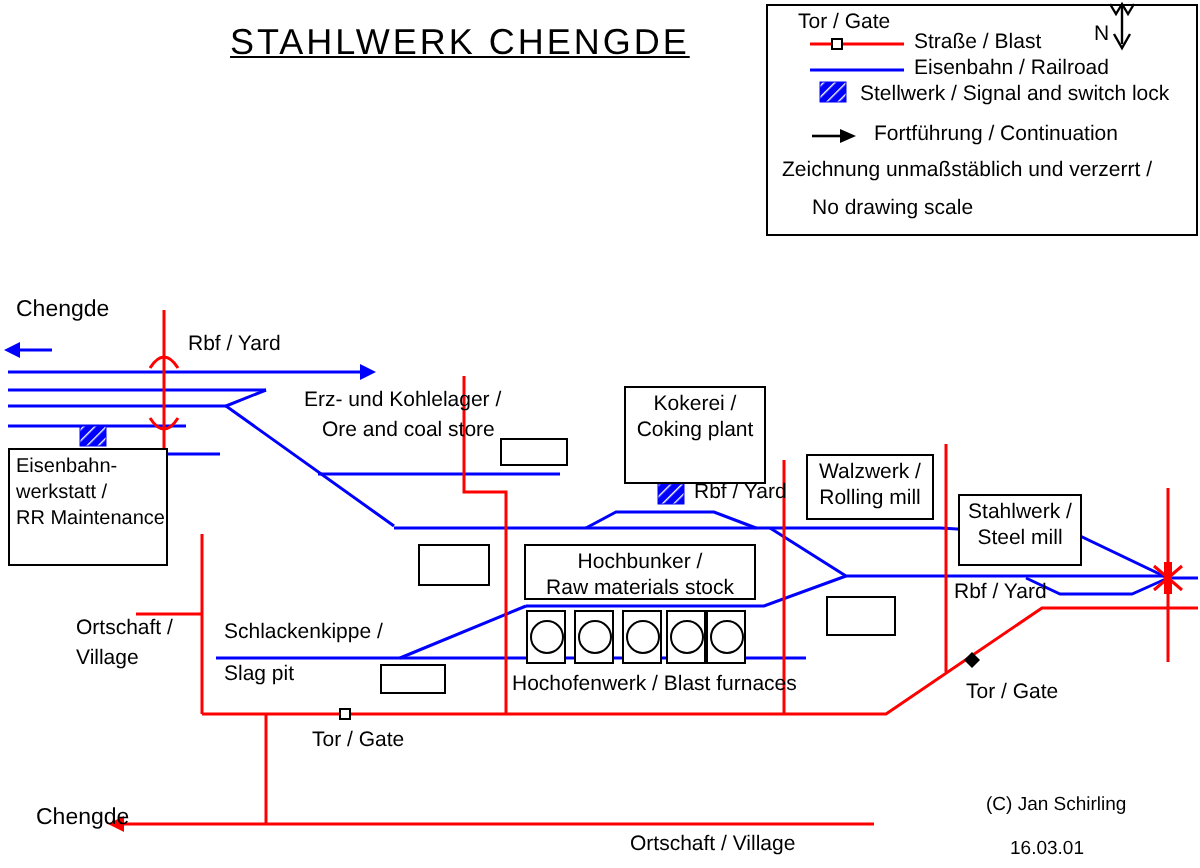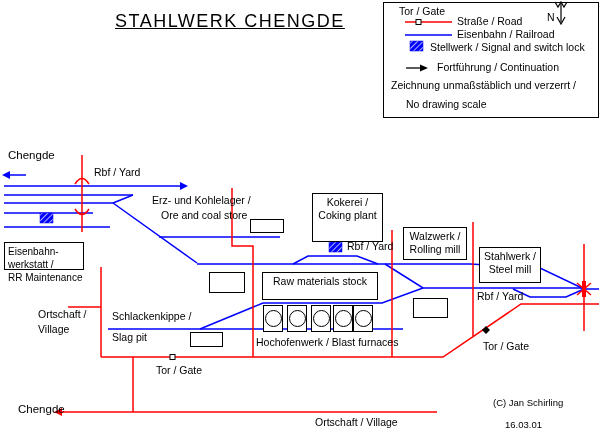--- a/index.html
+++ b/index.html
@@ -103,46 +103,47 @@
       <path d="M561,3 V22"></path>
       <path d="M557,17 L561,24 L565,17"></path>
       <path d="M555,2 L558,7 L561,2 L564,7 L567,2"></path>
     </g>
   </svg>
 
   <div id="title">STAHLWERK CHENGDE</div>
 
   <div id="legend-box"></div>
   <div class="lbl" style="left:399px;top:5px">Tor / Gate</div>
-  <div class="lbl" style="left:457px;top:15px">Straße / Road</div>
+  <div class="lbl" style="left:457px;top:15px">Straße / Blast</div>
   <div class="lbl" style="left:457px;top:28px">Eisenbahn / Railroad</div>
   <div class="lbl" style="left:430px;top:41px">Stellwerk / Signal and switch lock</div>
   <div class="lbl" style="left:437px;top:61px">Fortführung / Continuation</div>
   <div class="lbl u" style="left:391px;top:79px">Zeichnung unmaßstäblich und verzerrt /</div>
   <div class="lbl u" style="left:406px;top:98px">No drawing scale</div>
   <div class="lbl" style="left:547px;top:11px">N</div>
 
   <div class="box" style="left:312px;top:193px;width:71px;height:49px">
     <div>Kokerei /</div>
     <div>Coking plant</div>
   </div>
   <div class="box" style="left:403px;top:227px;width:64px;height:33px">
     <div>Walzwerk /</div>
     <div>Rolling mill</div>
   </div>
   <div class="box" style="left:479px;top:247px;width:62px;height:36px">
     <div>Stahlwerk /</div>
     <div>Steel mill</div>
   </div>
-  <div class="box leftalign" style="left:4px;top:242px;width:80px;height:28px">
+  <div class="box leftalign" style="left:4px;top:224px;width:80px;height:59px">
     <div>Eisenbahn-</div>
     <div>werkstatt /</div>
     <div>RR Maintenance</div>
   </div>
   <div class="box" style="left:262px;top:272px;width:116px;height:28px">
+    <div>Hochbunker /</div>
     <div>Raw materials stock</div>
   </div>
 
   <div class="plain" style="left:250px;top:219px;width:34px;height:14px"></div>
   <div class="plain" style="left:209px;top:272px;width:36px;height:21px"></div>
   <div class="plain" style="left:190px;top:332px;width:33px;height:15px"></div>
   <div class="plain" style="left:413px;top:298px;width:35px;height:20px"></div>
 
   <div class="furnace" style="left:263px;top:305px">
       <div class="drum"></div>

